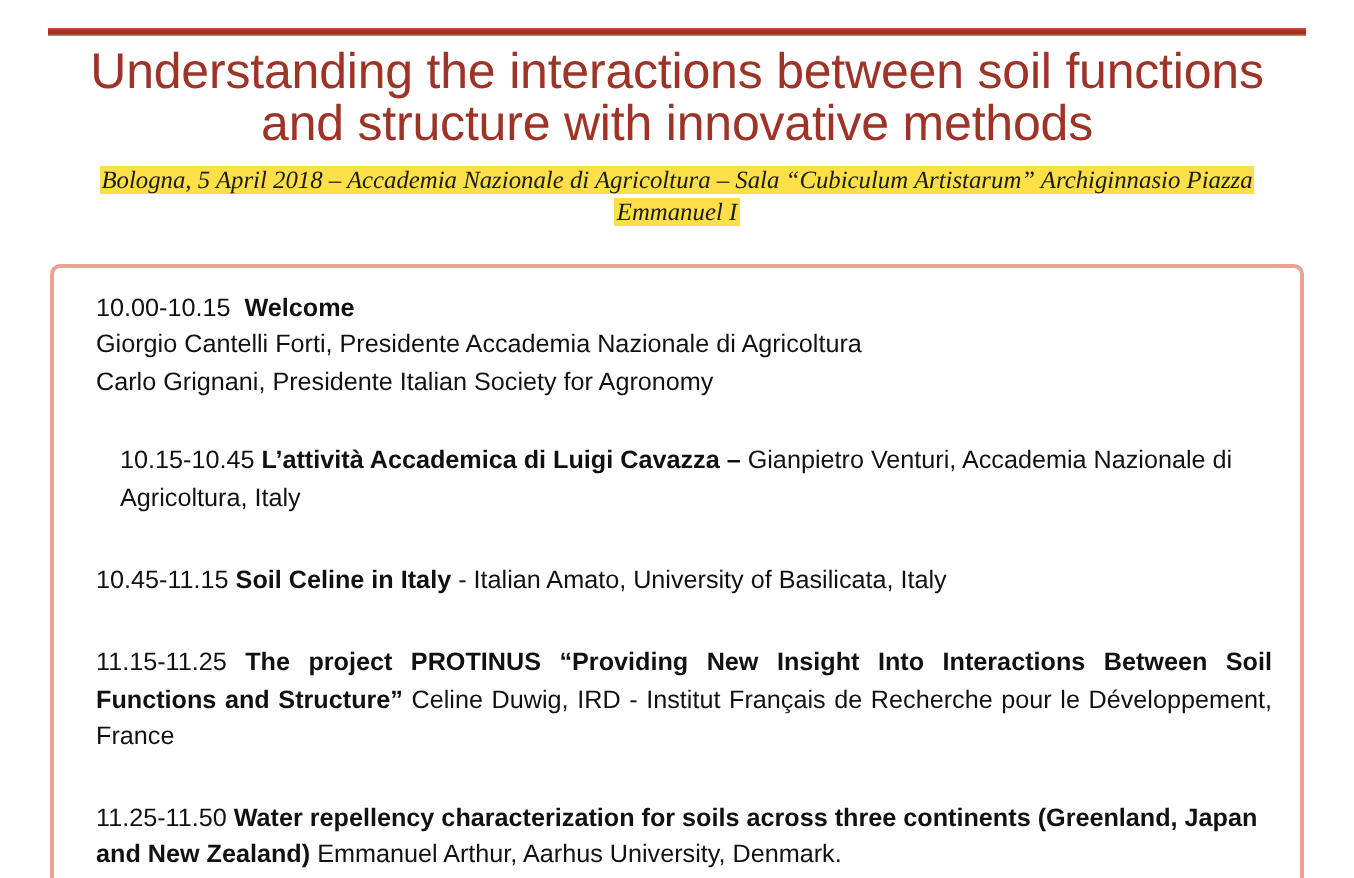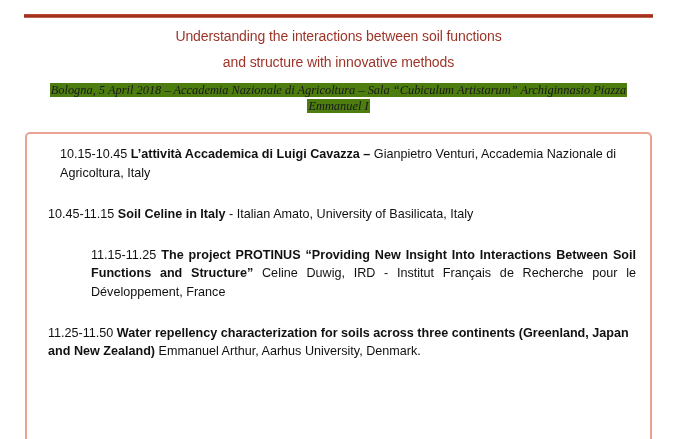--- a/index.html
+++ b/index.html
@@ -31,42 +31,42 @@
   }
 
   
   .title-block {
     position: absolute;
     left: 24px;
     top: 23px;
     width: 629px;
     text-align: center;
     color: #9e3328;
-    font-size: 14px;
+    font-size: 25px;
     line-height: 26px;
     font-weight: 400;
     letter-spacing: -0.1px;
   }
   .title-line { display: block; white-space: nowrap; }
 
   
   .subtitle-block {
     position: absolute;
     left: 24px;
     top: 82px;
     width: 629px;
     text-align: center;
     font-family: "Liberation Serif", serif;
     font-style: italic;
     font-size: 12.4px;
     line-height: 16px;
     color: #1a1a1a;
   }
   .subtitle-block .hl {
-    background: #4d7c0f;
+    background: #fde047;
     padding: 0 1px;
     box-decoration-break: clone;
     -webkit-box-decoration-break: clone;
   }
   .sub-line-1 { display: block; }
   .sub-line-2 { display: block; }
 
   
   .panel {
     position: absolute;
@@ -100,40 +100,45 @@
   .agenda-item:last-child { margin-bottom: 2px; }
 
   .time  { font-weight: 400; }
   .bold  { font-weight: 700; }
   .plain { font-weight: 400; }
 
   
   .item-welcome { line-height: 18.4px; margin-bottom: 21px; }
   .item-cavazza { margin-bottom: 23px; margin-left: 12px; }
   .item-physics { margin-bottom: 22px; }
-  .item-protinus { margin-bottom: 22px; margin-left: 43px; }
+  .item-protinus { margin-bottom: 22px; }
 </style>
 </head>
 <body>
 
 <div class="top-rule"></div>
 
 <div class="title-block">
   <span class="title-line">Understanding the interactions between soil functions</span>
   <span class="title-line">and structure with innovative methods</span>
 </div>
 
 <div class="subtitle-block">
   <span class="sub-line-1"><span class="hl">Bologna, 5 April 2018 – Accademia Nazionale di Agricoltura – Sala “Cubiculum Artistarum” Archiginnasio Piazza</span></span>
   <span class="sub-line-2"><span class="hl">Emmanuel I</span></span>
 </div>
 
 <div class="panel">
   <div class="panel-inner">
 
+    <p class="agenda-item item-welcome">
+      <span class="time">10.00-10.15</span><span class="plain">&nbsp; </span><span class="bold">Welcome</span><br>
+      <span class="plain">Giorgio Cantelli Forti, Presidente Accademia Nazionale di Agricoltura</span><br>
+      <span class="plain">Carlo Grignani, Presidente Italian Society for Agronomy</span>
+    </p>
 
     <p class="agenda-item item-cavazza">
       <span class="time">10.15-10.45</span><span class="plain">&nbsp;</span><span class="bold">L’attività Accademica di Luigi Cavazza –</span><span class="plain"> Gianpietro Venturi, Accademia Nazionale di Agricoltura, Italy</span>
     </p>
 
     <p class="agenda-item item-physics">
       <span class="time">10.45-11.15</span><span class="plain">&nbsp;</span><span class="bold">Soil Celine in Italy</span><span class="plain"> - Italian Amato, University of Basilicata, Italy</span>
     </p>
 
     <p class="agenda-item item-protinus justified">

